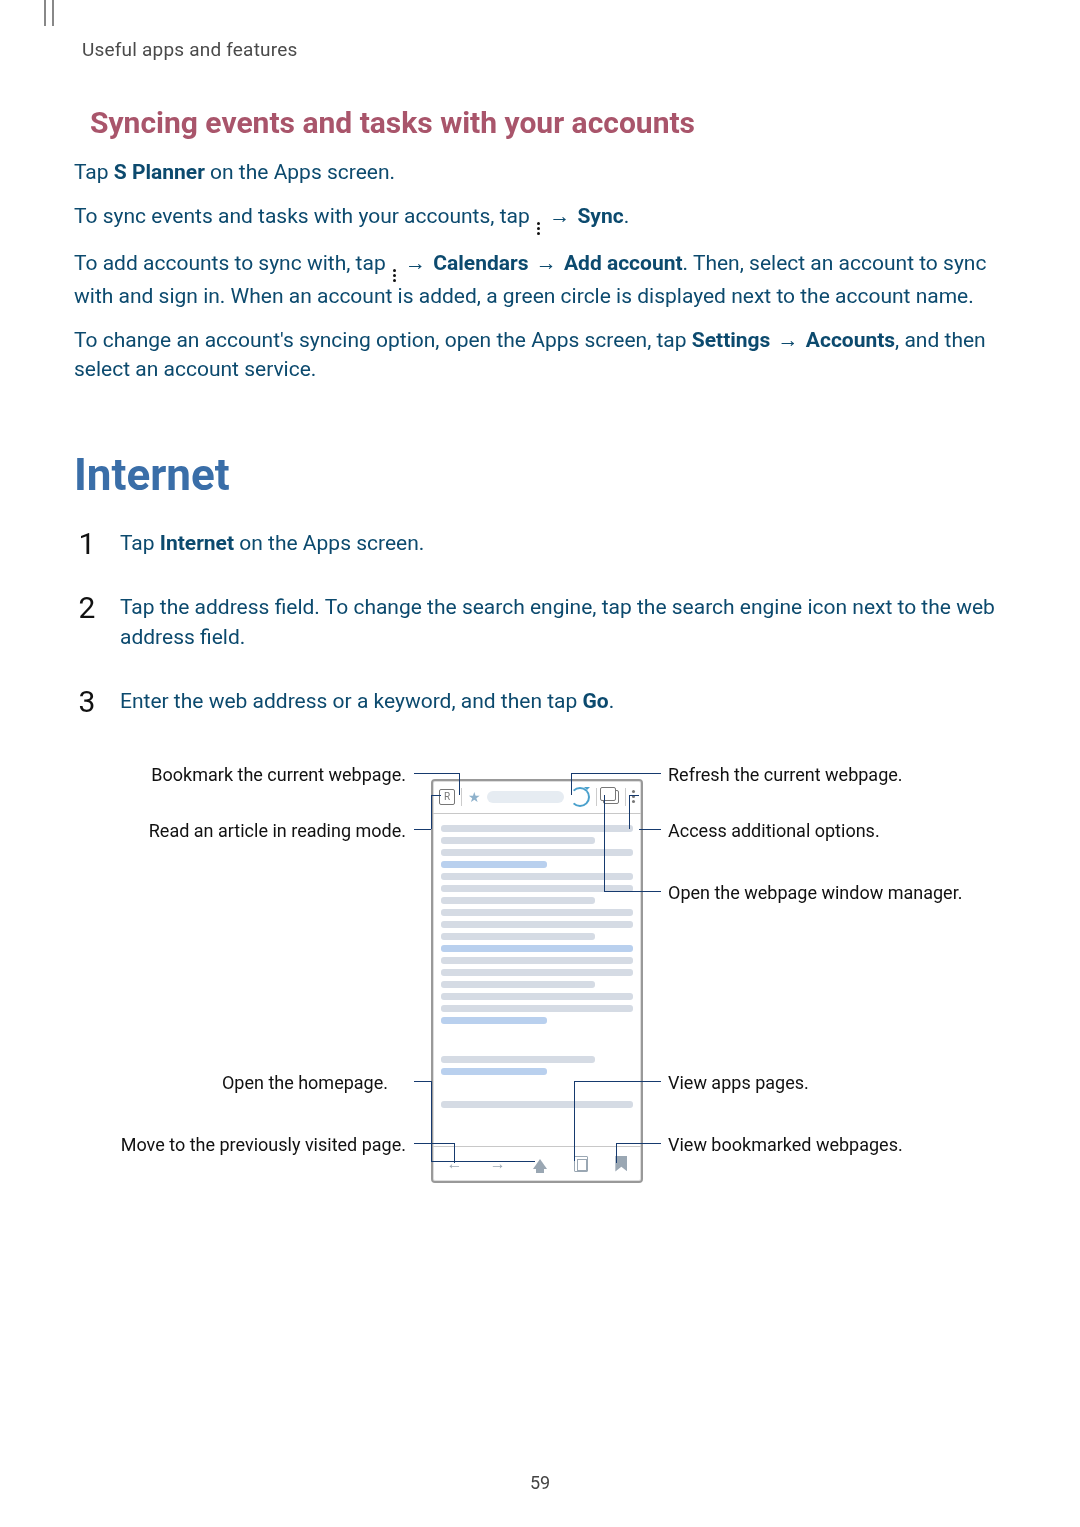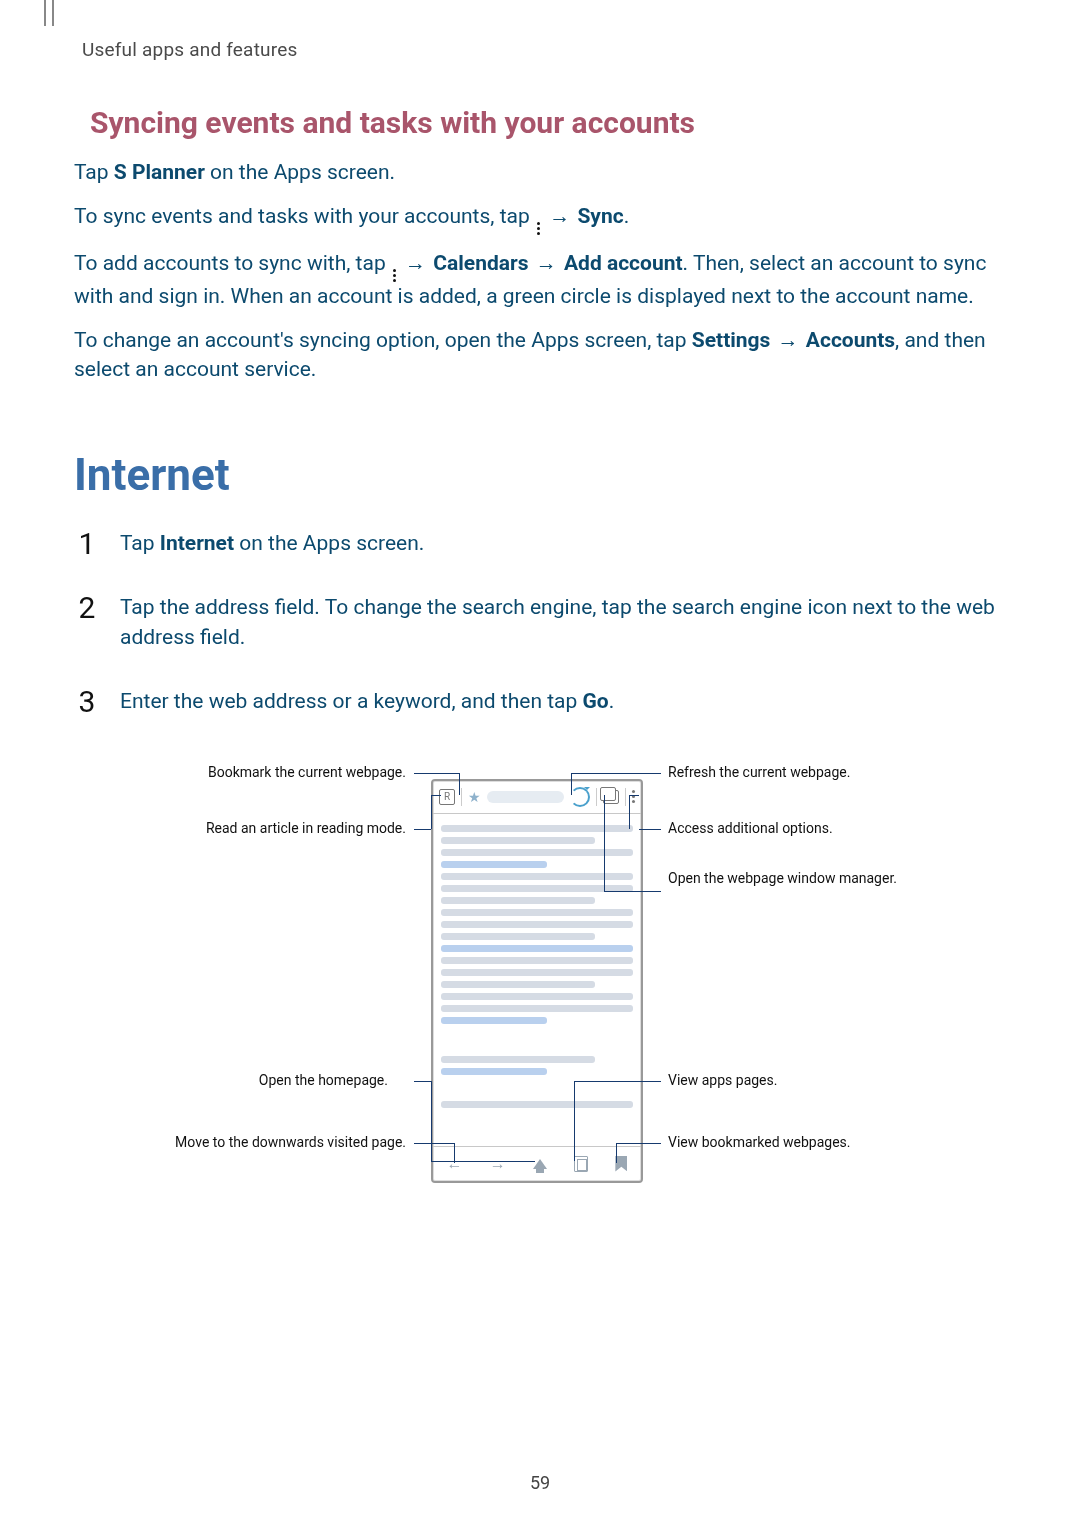--- a/index.html
+++ b/index.html
@@ -43,21 +43,21 @@
   .blurline.med{width:80%}
   .blurline.link{background:#b9d0ee}
   .ph-bot{position:absolute;left:0;right:0;bottom:0;height:34px;border-top:1px solid #c8c8c8;display:flex;align-items:center;justify-content:space-around;color:#9aa7b3}
   .bot-ic{font-size:16px}
   .bot-home{width:0;height:0;border-left:7px solid transparent;border-right:7px solid transparent;border-bottom:10px solid #9aa7b3;position:relative}
   .bot-home::after{content:"";position:absolute;left:-4px;top:8px;width:8px;height:6px;background:#9aa7b3}
   .bot-saved{width:12px;height:14px;border:1.5px solid #9aa7b3;border-radius:1px;position:relative}
   .bot-saved::before{content:"";position:absolute;left:2px;top:2px;width:8px;height:10px;border:1px solid #9aa7b3}
   .bot-bm{width:12px;height:16px;background:#9aa7b3;clip-path:polygon(0 0,100% 0,100% 100%,50% 70%,0 100%)}
   
-  .callout{position:absolute;font-size:14px;color:#111;line-height:1.3}
+  .callout{position:absolute;font-size:18px;color:#111;line-height:1.3}
   .lead{position:absolute;background:#163a6e}
   .lead.h{height:1px}
   .lead.v{width:1px}
   .pagenum{position:absolute;bottom:34px;left:0;right:0;text-align:center;font-size:18px;color:#444}
 </style>
 </head>
 <body>
 <div class="page tab-marks">
 
   <div class="crumb">Useful apps and features</div>
@@ -176,34 +176,34 @@
     <div class="callout" style="left:22px;top:56px;width:310px;text-align:right">Read an article in reading mode.</div>
     <div class="lead h" style="left:340px;top:66px;width:17px"></div>
     <div class="lead v" style="left:357px;top:32px;height:34px"></div>
     <div class="lead h" style="left:357px;top:32px;width:10px"></div>
 
     <div class="callout" style="left:4px;top:308px;width:310px;text-align:right">Open the homepage.</div>
     <div class="lead h" style="left:340px;top:318px;width:17px"></div>
     <div class="lead v" style="left:357px;top:318px;height:80px"></div>
     <div class="lead h" style="left:357px;top:398px;width:104px"></div>
 
-    <div class="callout" style="left:22px;top:370px;width:310px;text-align:right">Move to the downwards visited page.</div>
+    <div class="callout" style="left:22px;top:370px;width:310px;text-align:right">Move to the previously visited page.</div>
     <div class="lead h" style="left:340px;top:380px;width:40px"></div>
     <div class="lead v" style="left:380px;top:380px;height:20px"></div>
 
     <div class="callout" style="left:594px;top:0;width:320px">Refresh the current webpage.</div>
     <div class="lead v" style="left:497px;top:10px;height:22px"></div>
     <div class="lead h" style="left:497px;top:10px;width:90px"></div>
 
     <div class="callout" style="left:594px;top:56px;width:320px">Access additional options.</div>
     <div class="lead h" style="left:565px;top:66px;width:22px"></div>
     <div class="lead v" style="left:555px;top:32px;height:34px"></div>
     <div class="lead h" style="left:555px;top:32px;width:10px"></div>
 
-    <div class="callout" style="left:594px;top:106px;width:320px">Open the webpage window manager.</div>
+    <div class="callout" style="left:594px;top:118px;width:320px">Open the webpage window manager.</div>
     <div class="lead h" style="left:565px;top:128px;width:22px"></div>
     <div class="lead v" style="left:530px;top:32px;height:96px"></div>
     <div class="lead h" style="left:530px;top:128px;width:35px"></div>
 
     <div class="callout" style="left:594px;top:308px;width:320px">View apps pages.</div>
     <div class="lead h" style="left:565px;top:318px;width:22px"></div>
     <div class="lead v" style="left:500px;top:318px;height:80px"></div>
     <div class="lead h" style="left:500px;top:318px;width:65px"></div>
 
     <div class="callout" style="left:594px;top:370px;width:320px">View bookmarked webpages.</div>

